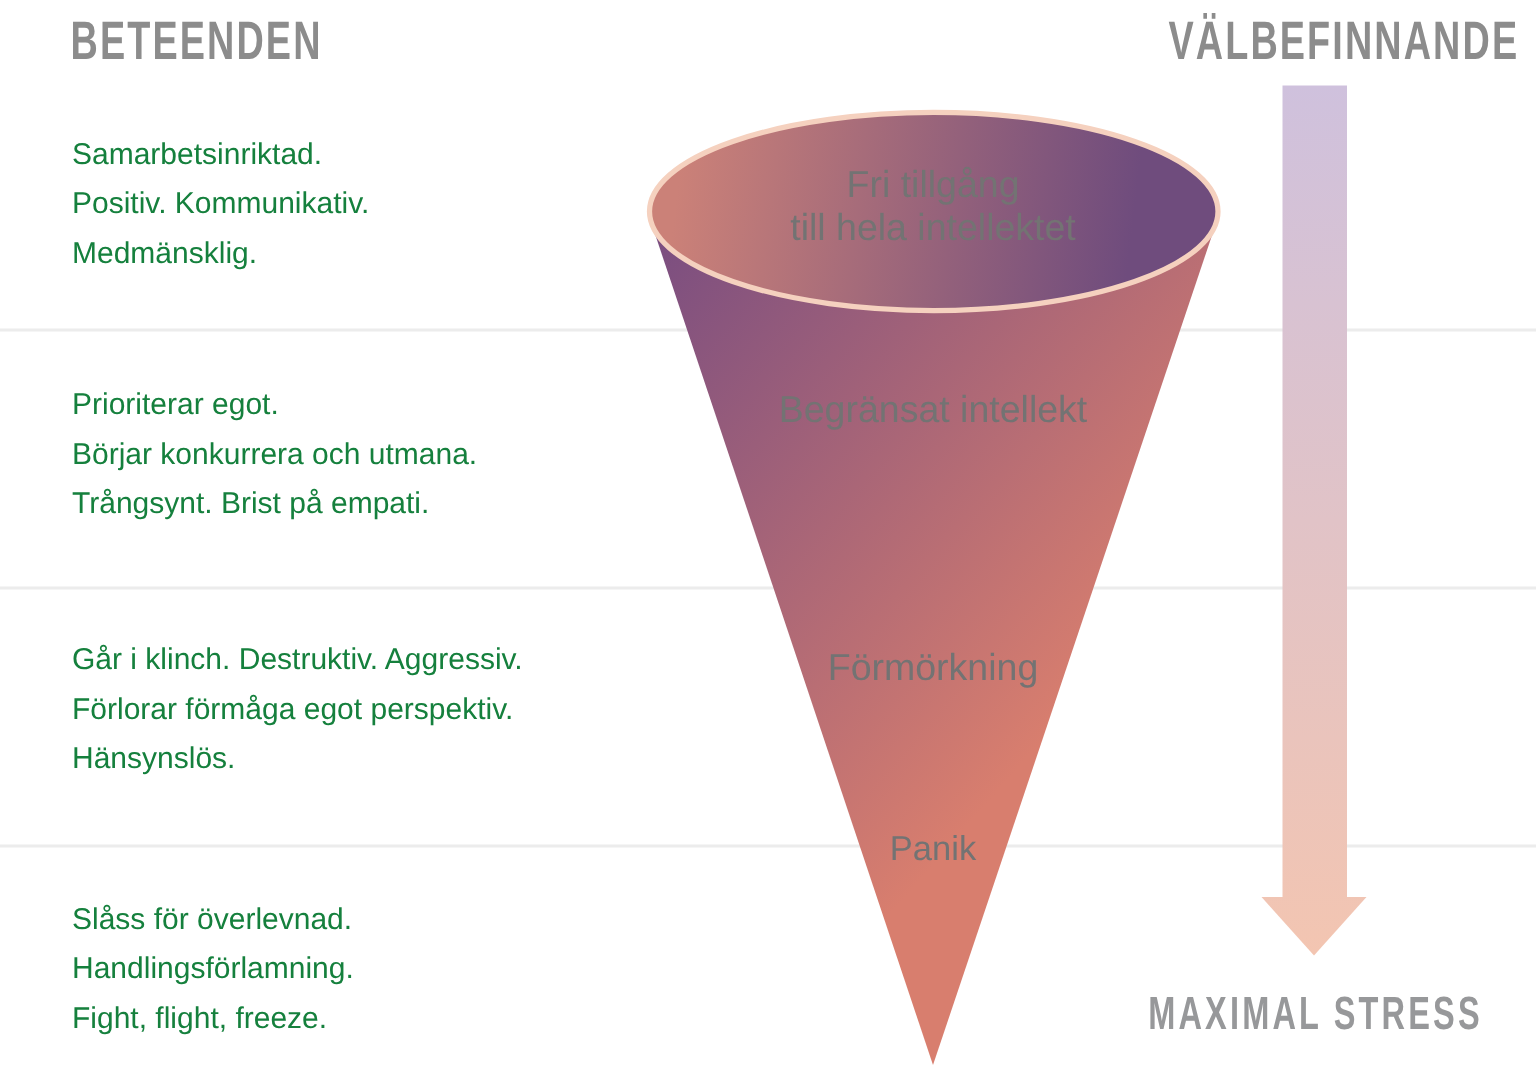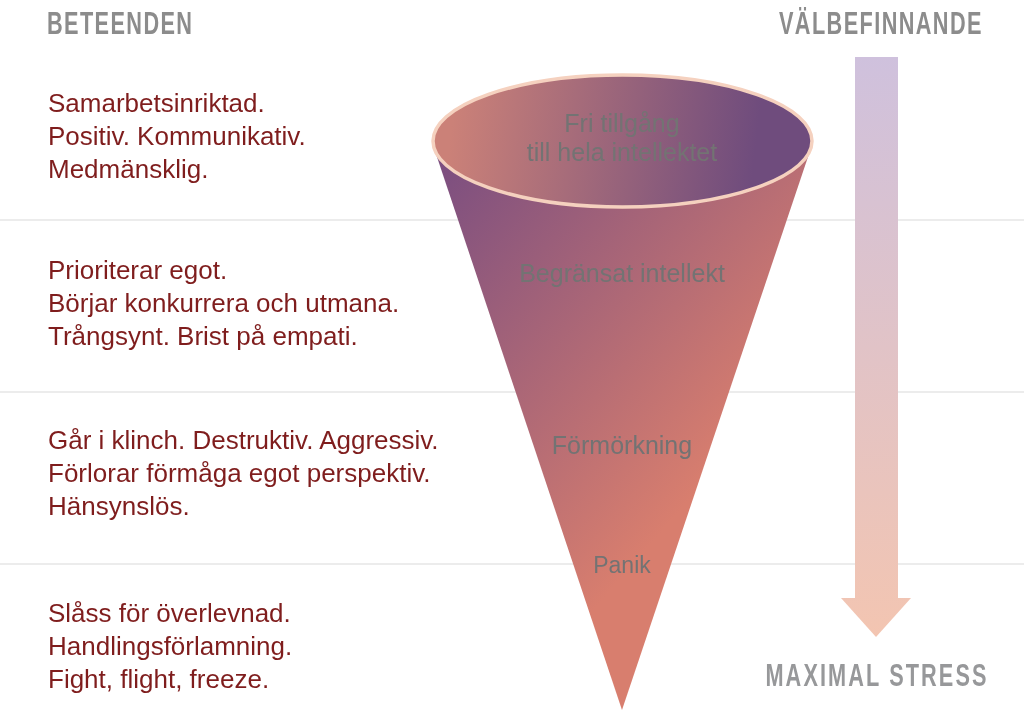--- a/index.html
+++ b/index.html
@@ -11,32 +11,32 @@
     font-family:"Liberation Sans", sans-serif;
   }
   .divider{
     position:absolute;left:0;width:1024px;height:2px;
     background:#ececec;
   }
   .svg-layer{position:absolute;left:0;top:0;}
   .col-header{
     position:absolute;top:6px;
     color:#8c8c8c;
-    font-size:31px;font-weight:700;letter-spacing:2px;
+    font-size:36px;font-weight:700;letter-spacing:2px;
     white-space:nowrap;
   }
   .col-header .condense{
     display:inline-block;
     transform:scaleX(0.7);
     transform-origin:left center;
   }
   .behavior-block{
     position:absolute;left:48px;
-    color:#7f1d1d;
-    font-size:26px;line-height:33px;
+    color:#15803d;
+    font-size:20px;line-height:33px;
     white-space:nowrap;
   }
   .funnel-label{
     position:absolute;left:622px;
     transform:translateX(-50%);
     color:#737373;font-weight:400;
     font-size:25px;line-height:29px;
     text-align:center;white-space:nowrap;
   }
   .funnel-label.small{font-size:23px;}

